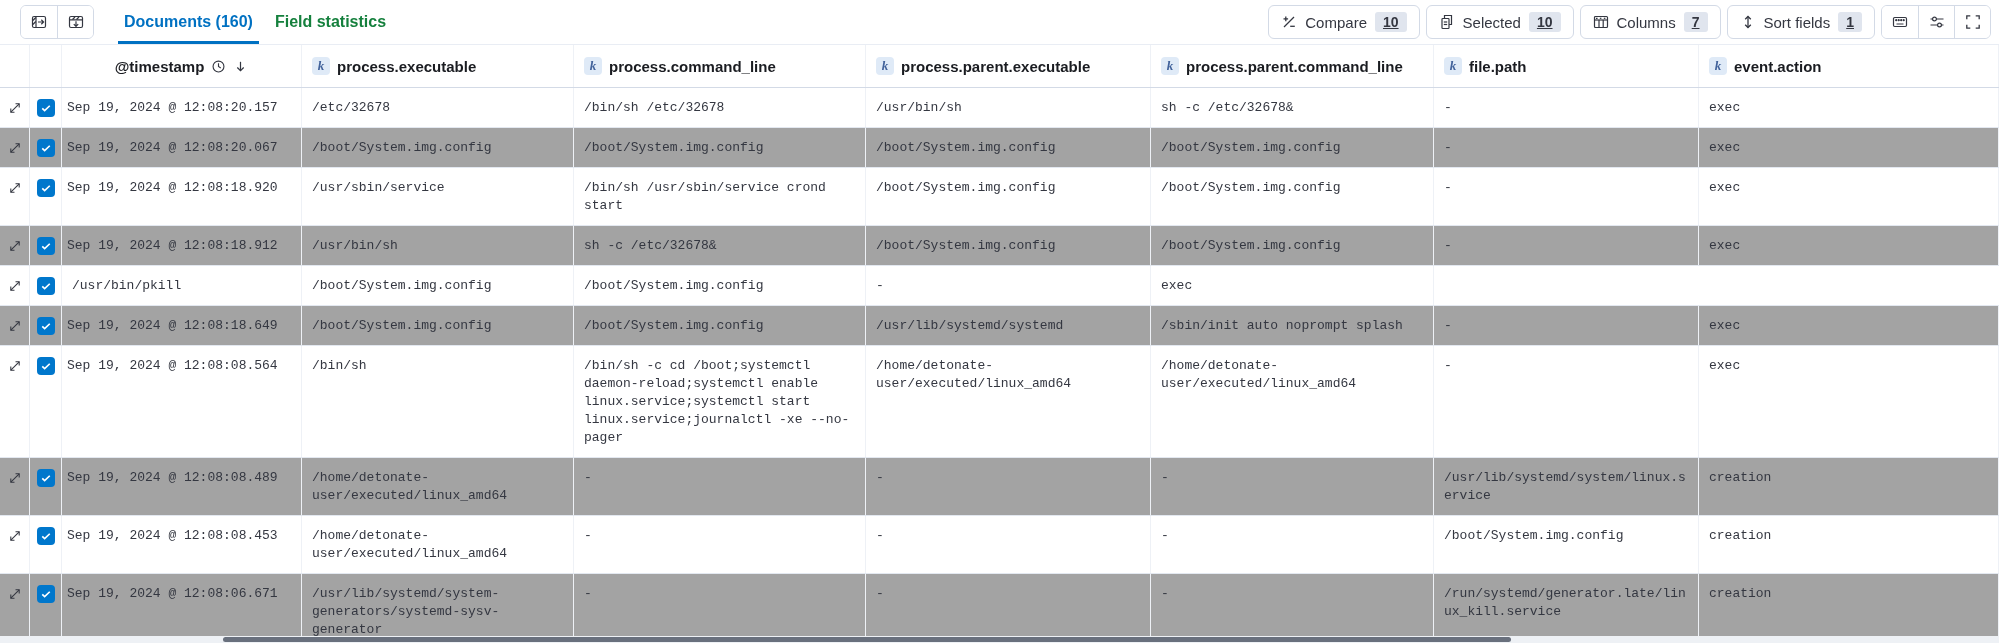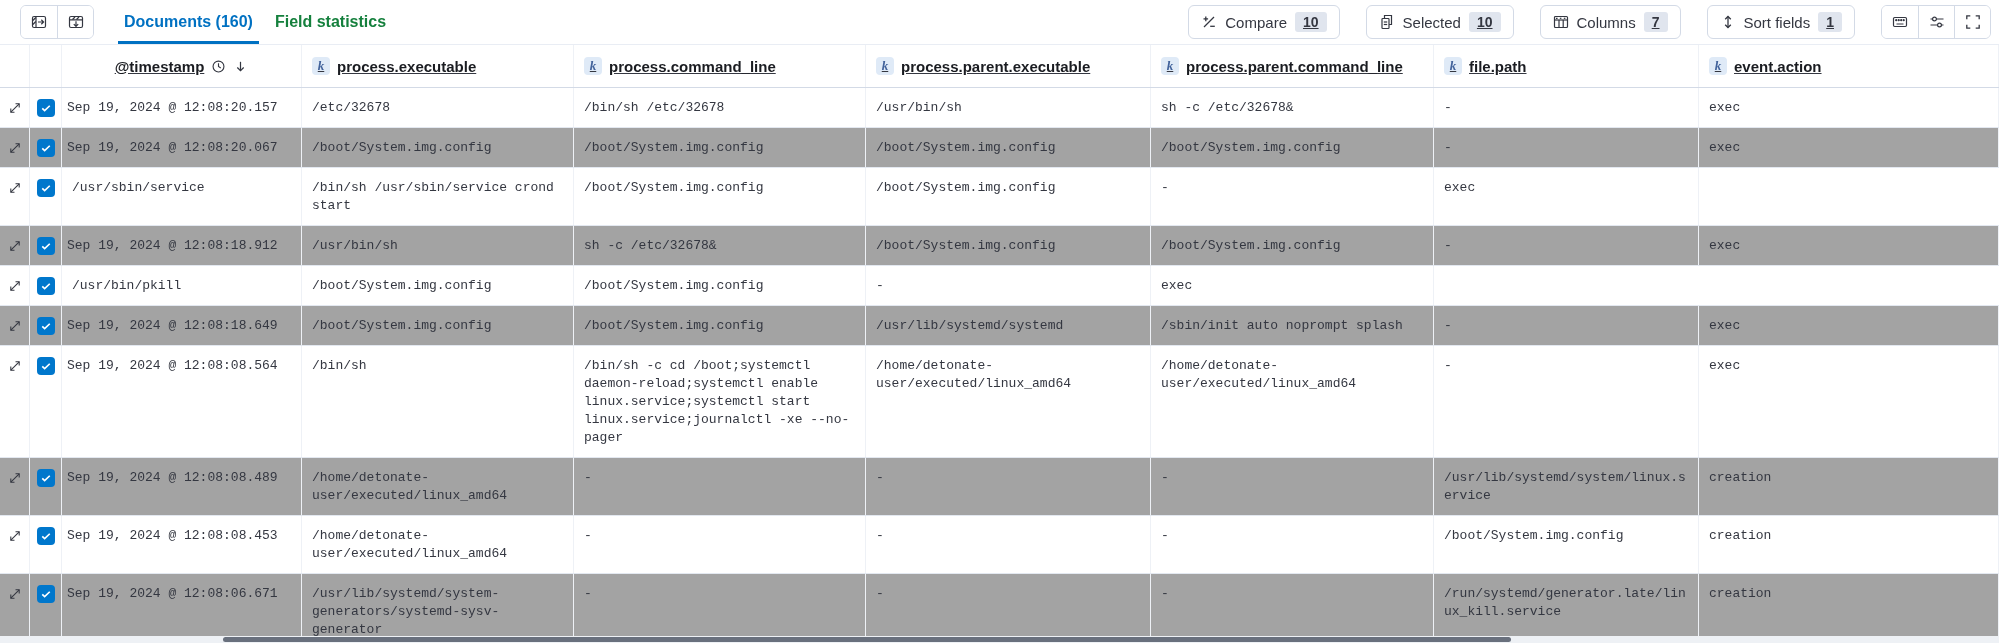--- a/index.html
+++ b/index.html
@@ -25,35 +25,35 @@
   .icon-group .icon-btn + .icon-btn { border-left:1px solid #d3dae6; }
   .left-group { margin-right:24px; }
   .tabs { display:flex; align-self:stretch; gap:10px; }
   .tab {
     display:flex; align-items:center; padding:0 6px; font-size:16px; font-weight:700;
     color:#15803d; border:none; background:transparent; cursor:pointer;
     border-bottom:3px solid transparent; border-top:3px solid transparent;
   }
   .tab.active { color:#0071c2; border-bottom-color:#0071c2; }
   .spacer { flex:1; }
-  .actions { display:flex; align-items:center; gap:26px; }
+  .actions { display:flex; align-items:center; gap:6px; }
   .action-btn {
     display:flex; align-items:center; gap:8px; height:34px; padding:0 12px;
     background:#fff; border:1px solid #d3dae6; border-radius:6px; cursor:pointer;
     font-size:15px; color:#343741; font-family:inherit;
   }
   .count-badge {
     background:#e0e5ee; color:#343741; border-radius:3px; font-size:14px; font-weight:700;
     padding:1px 8px; line-height:18px;text-decoration:underline;
   }
   svg.ico { display:block; }
   
   .grid { --cols: 30px 32px 240px 272px 292px 285px 283px 265px 1fr; }
   .grid-header, .row { display:grid; grid-template-columns:var(--cols); align-items:stretch; }
-  .grid-header { height:43px; border-bottom:1px solid #d3dae6; background:#fff;text-decoration:underline; }
+  .grid-header { height:43px; border-bottom:1px solid #d3dae6; background:#fff; }
   .hcell {
     display:flex; align-items:center; gap:7px; padding:0 10px;
     font-size:15px; font-weight:700; color:#1a1c21; border-right:1px solid #eef1f6;
     cursor:pointer; overflow:hidden; white-space:nowrap;
   }
   .hcell.ts { justify-content:center; padding:0 4px; }
   .hcell.blank { cursor:default; }
   .kw-badge {
     width:18px; height:18px; flex:0 0 18px; border-radius:4px; background:#dfeaf7;
     color:#41629b; font-style:italic; font-weight:700; font-size:13px;
@@ -339,20 +339,21 @@
           </div>
           <div class="ctrl">
             <div class="checkbox">
               <span>
                 <svg class="ico" width="12" height="12" viewBox="0 0 16 16" fill="none" stroke="#fff" stroke-width="2.2">
                   <path d="M3 8.4l3.2 3.2L13 5"></path>
                 </svg>
               </span>
             </div>
           </div>
+          <div class="cell ts">Sep 19, 2024 @ 12:08:18.920</div>
           <div class="cell">/usr/sbin/service</div>
           <div class="cell">/bin/sh /usr/sbin/service crond start</div>
           <div class="cell">/boot/System.img.config</div>
           <div class="cell">/boot/System.img.config</div>
           <div class="cell">-</div>
           <div class="cell">exec</div>
         </div>
         <div class="row stripe">
           <div class="ctrl">
             <button class="expand-btn">

